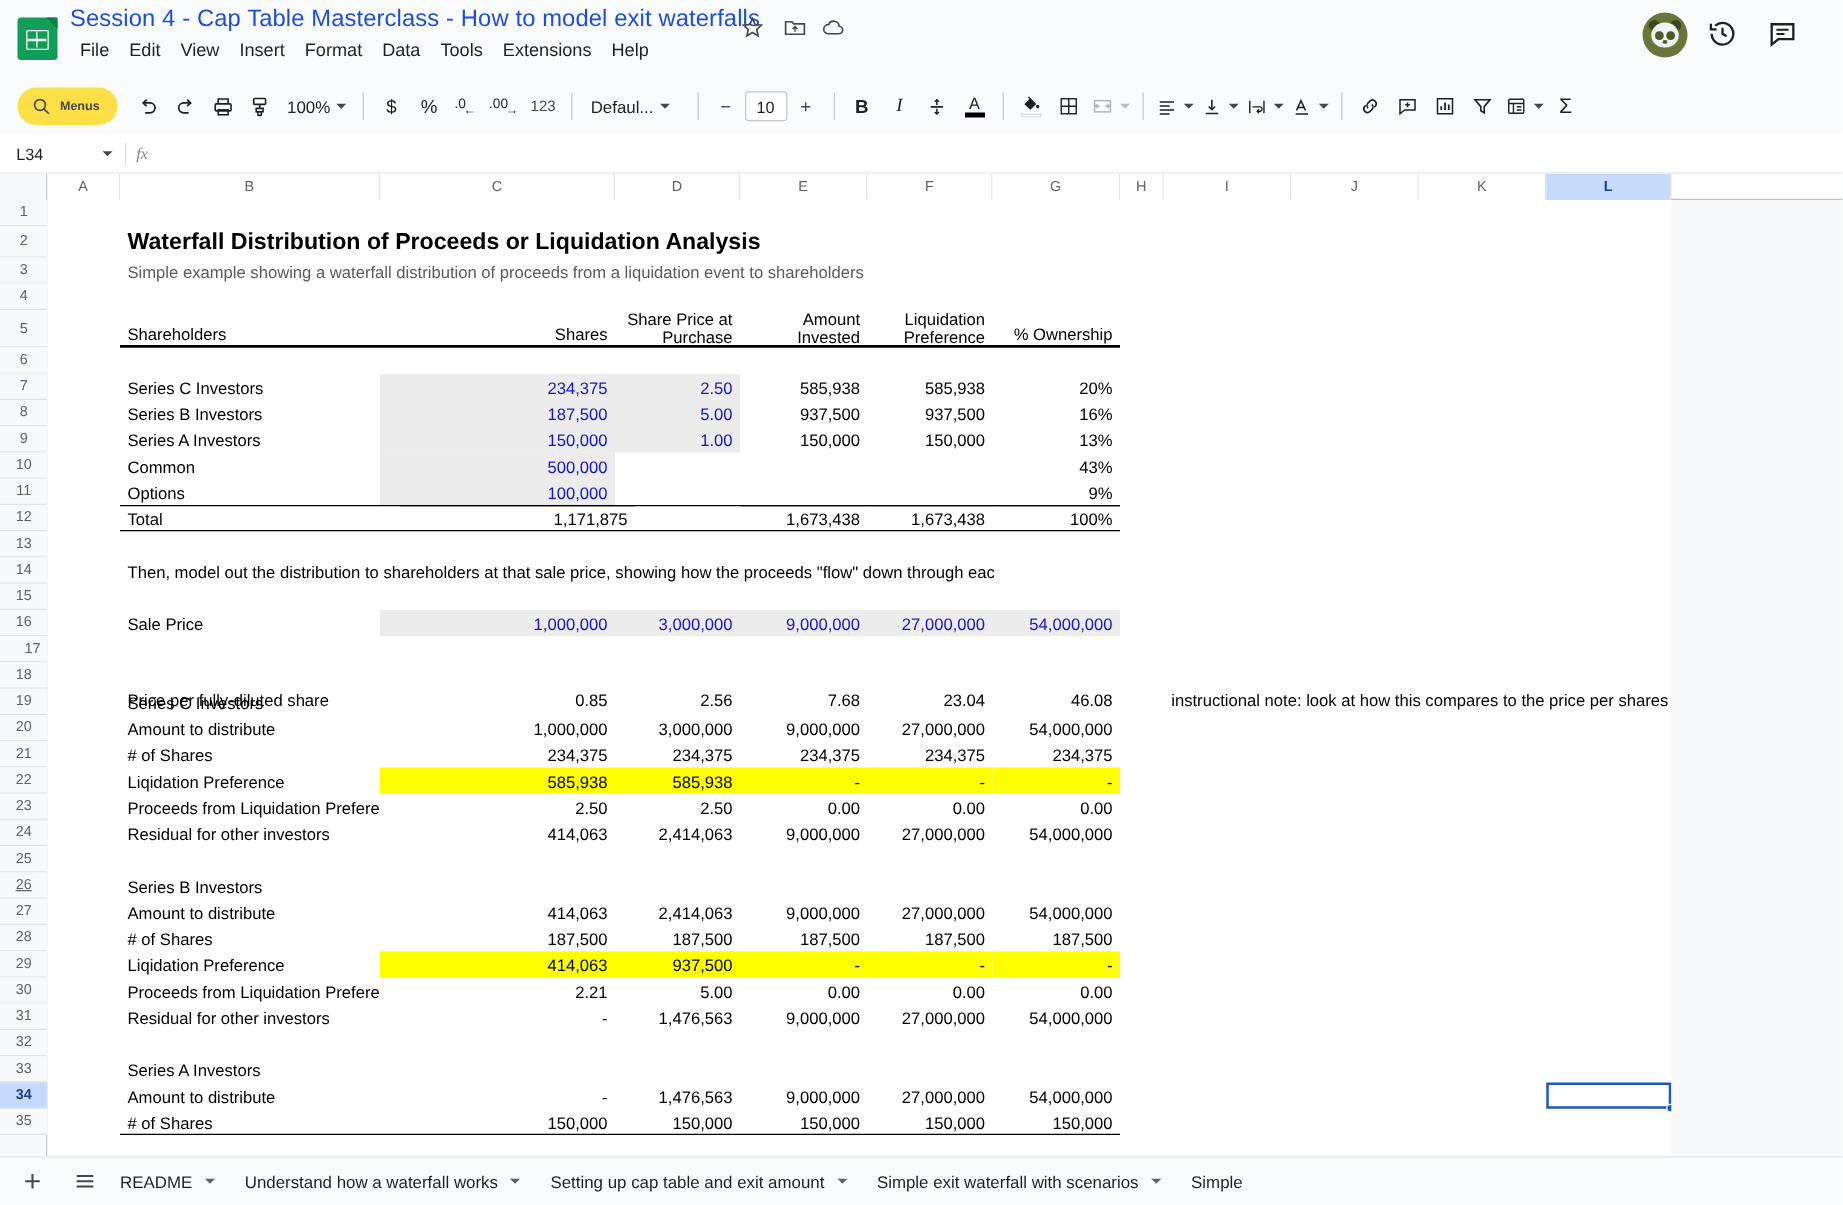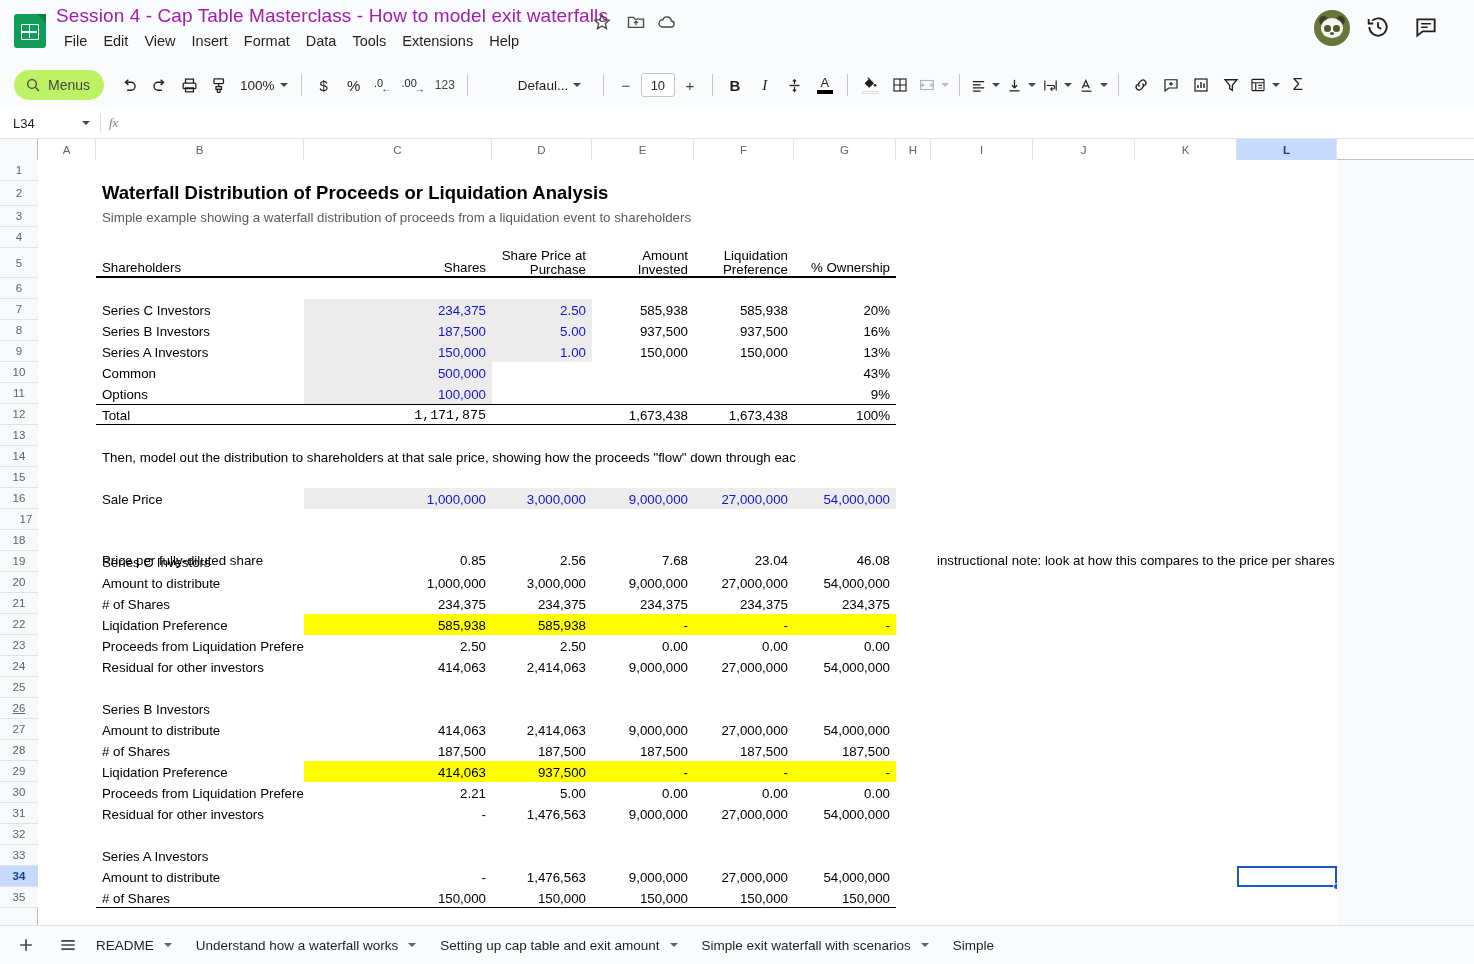--- a/index.html
+++ b/index.html
@@ -30,21 +30,21 @@
     border: 1.6px solid #ffffff; border-radius: 1px;
   }
   #doc-logo .grid-glyph:after {
     content: ""; position: absolute; left: 0; top: 6px; width: 14.8px; height: 1.6px; background:#fff;
   }
   #doc-logo .grid-glyph:before {
     content: ""; position: absolute; left: 6.5px; top: 0; width: 1.6px; height: 12.8px; background:#fff;
   }
   #doc-title {
     position: absolute; left: 56px; top: 5px;
-    font-size: 19px; color: #a21caf; letter-spacing: 0.1px; white-space: nowrap;
+    font-size: 19px; color: #1d4ed8; letter-spacing: 0.1px; white-space: nowrap;
   }
   .title-icon {
     position: absolute; top: 12px; width: 22px; height: 22px;
     color: #444746; cursor: pointer;
   }
   .title-icon svg { display:block; width: 20px; height: 20px; }
   #icon-star { left: 592px; }
   #icon-move { left: 626px; }
   #icon-cloud { left: 657px; }
 
@@ -90,27 +90,27 @@
     display: flex; align-items: center; gap: 0px;
   }
   .tb-btn {
     height: 30px; min-width: 30px; display:flex; align-items:center; justify-content:center;
     border-radius: 4px; cursor: pointer; color: #1f1f1f; padding: 0 3px;
   }
   .tb-btn svg { display:block; }
   .tb-sep { width: 1px; height: 22px; background: #c7c7c7; margin: 0 7px; }
   #menus-pill {
     display:flex; align-items:center; gap: 7px;
-    background: #bef264; border-radius: 16px; height: 30px; padding: 0 14px 0 11px;
-    font-size: 14px; color: #444746; cursor: pointer; margin-right: 10px;
+    background: #fde047; border-radius: 16px; height: 30px; padding: 0 14px 0 11px;
+    font-size: 10px; color: #444746; cursor: pointer; margin-right: 10px; font-weight: bold;
   }
   .tb-text { font-size: 13.5px; color: #1f1f1f; }
   .tb-caret { width: 0; height: 0; border-left: 4px solid transparent; border-right: 4px solid transparent; border-top: 4px solid #444746; margin-left: 5px; }
   #zoom-ctl { display:flex; align-items:center; padding: 0 6px; height:30px; border-radius:4px; cursor:pointer; }
-  #font-ctl { display:flex; align-items:center; padding: 0 8px; height:30px; border-radius:4px; cursor:pointer; min-width: 86px; margin-left: 35px; }
+  #font-ctl { display:flex; align-items:center; padding: 0 8px; height:30px; border-radius:4px; cursor:pointer; min-width: 86px; }
   #fontsize-box {
     width: 34px; height: 24px; border: 1px solid #c4c7c5; border-radius: 3px;
     display:flex; align-items:center; justify-content:center; font-size: 13px; color:#1f1f1f;
     background:#fff; cursor: text;
   }
   .tb-sym { font-size: 15px; color: #1f1f1f; }
   .tb-disabled { opacity: 0.33; }
 
   
   #formulabar {
@@ -595,21 +595,21 @@
         <div class="cell num blue" style="left: 266px; width: 188px;">500,000</div>
         <div class="cell num" style="left: 756px; width: 102px;">43%</div>
       </div>
       <div class="cellrow" style="top: 223px; height: 21px; z-index: 2; position: absolute;">
         <div class="cell txt" style="left: 58px; width: 208px;">Options</div>
         <div class="cell num blue" style="left: 266px; width: 188px;">100,000</div>
         <div class="cell num" style="left: 756px; width: 102px;">9%</div>
       </div>
       <div class="cellrow" style="top: 244px; height: 21px; z-index: 2; position: absolute;">
         <div class="cell txt" style="left: 58px; width: 208px;">Total</div>
-        <div class="cell num total-topline" style="left: 266px; width: 188px; font-family: Liberation Mono, monospace;">1,171,875</div>
+        <div class="cell num total-topline" style="left: 282px; width: 188px;">1,171,875</div>
         <div class="cell num total-topline" style="left: 554px; width: 102px;">1,673,438</div>
         <div class="cell num total-topline" style="left: 656px; width: 100px;">1,673,438</div>
         <div class="cell num total-topline" style="left: 756px; width: 102px;">100%</div>
       </div>
       <div class="cellrow" style="top: 265px; height: 21px; z-index: 2; position: absolute;"></div>
       <div class="cellrow" style="top: 286px; height: 21px; z-index: 2; position: absolute;">
         <div class="cell txt" style="left: 58px; width: 700px;">Then, model out the distribution to shareholders at that sale price, showing how the proceeds "flow" down through each investor according to the seniority of their claim on the proceeds</div>
       </div>
       <div class="cellrow" style="top: 307px; height: 21px; z-index: 2; position: absolute;"></div>
       <div class="cellrow" style="top: 328px; height: 21px; z-index: 2; position: absolute;">

